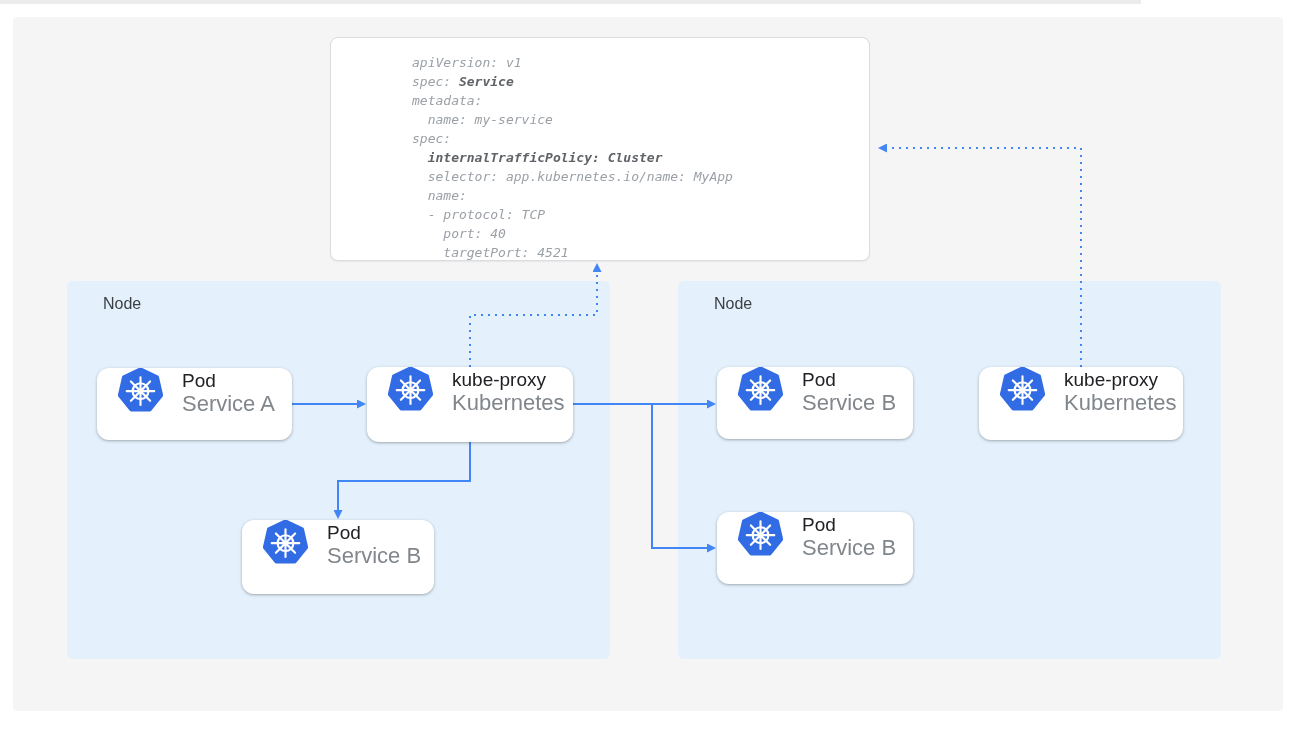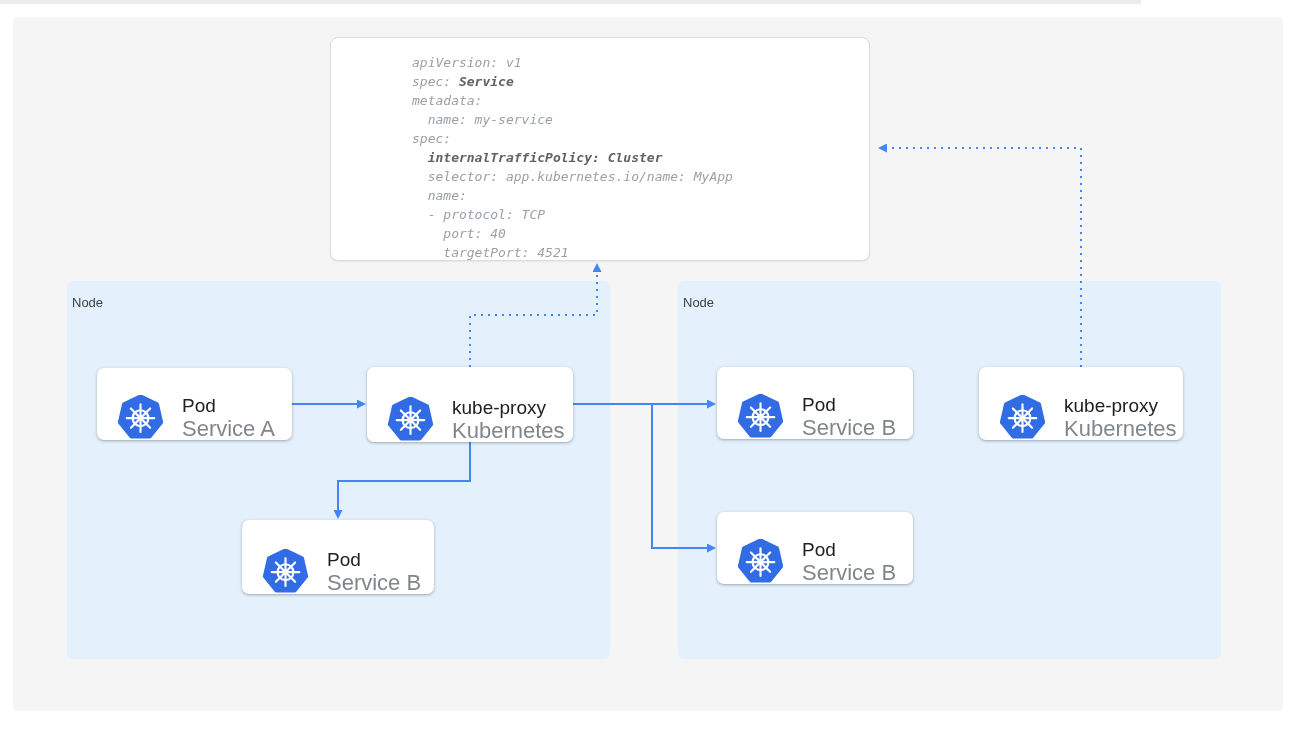--- a/index.html
+++ b/index.html
@@ -25,26 +25,26 @@
     border:1px solid #dadce0;border-radius:8px;box-shadow:0 1px 2px rgba(0,0,0,.06);
     padding:15px 10px 0 81px;}
   .code-line{font-family:"DejaVu Sans Mono",monospace;font-style:italic;
     font-size:13px;line-height:19px;color:var(--code-text,#9aa0a6);white-space:pre;}
   .code-bold{font-weight:bold;color:var(--code-bold-text,#5f6368);}
 
   
   .node{background:var(--node-background,#e4f1fc);border-radius:6px;width:543px;height:378px;top:281px;}
   .node-left{left:67px;}
   .node-right{left:678px;}
-  .node-label{position:absolute;left:5px;top:14px;font-size:13px;color:#3c4043;}
+  .node-label{position:absolute;left:36px;top:14px;font-size:16px;color:#3c4043;}
 
   
-  .card{position:absolute;background:#ffffff;border-radius:7px;
+  .card{position:absolute;background:#ffffff;border-radius:12px;
     box-shadow:0 1px 2px rgba(60,64,67,.25),0 1px 3px 1px rgba(60,64,67,.12);
-    display:flex;align-items:flex-end;padding-left:21px;gap:19px;}
+    display:flex;align-items:flex-start;padding-left:21px;gap:19px;}
   .card .titles{display:flex;flex-direction:column;}
   .card .title{font-size:19px;color:#202124;line-height:25px;}
   .card .subtitle{font-size:22px;color:#80868b;line-height:22px;}
   .k8s{width:45px;height:45px;flex:0 0 45px;}
 
   .card-pod-a{left:97px;top:368px;width:195px;height:72px;}
   .card-kp-left{left:367px;top:367px;width:206px;height:75px;}
   .card-pod-b-left{left:242px;top:520px;width:192px;height:74px;}
   .card-pod-b1{left:717px;top:367px;width:196px;height:72px;}
   .card-pod-b2{left:717px;top:512px;width:196px;height:72px;}

